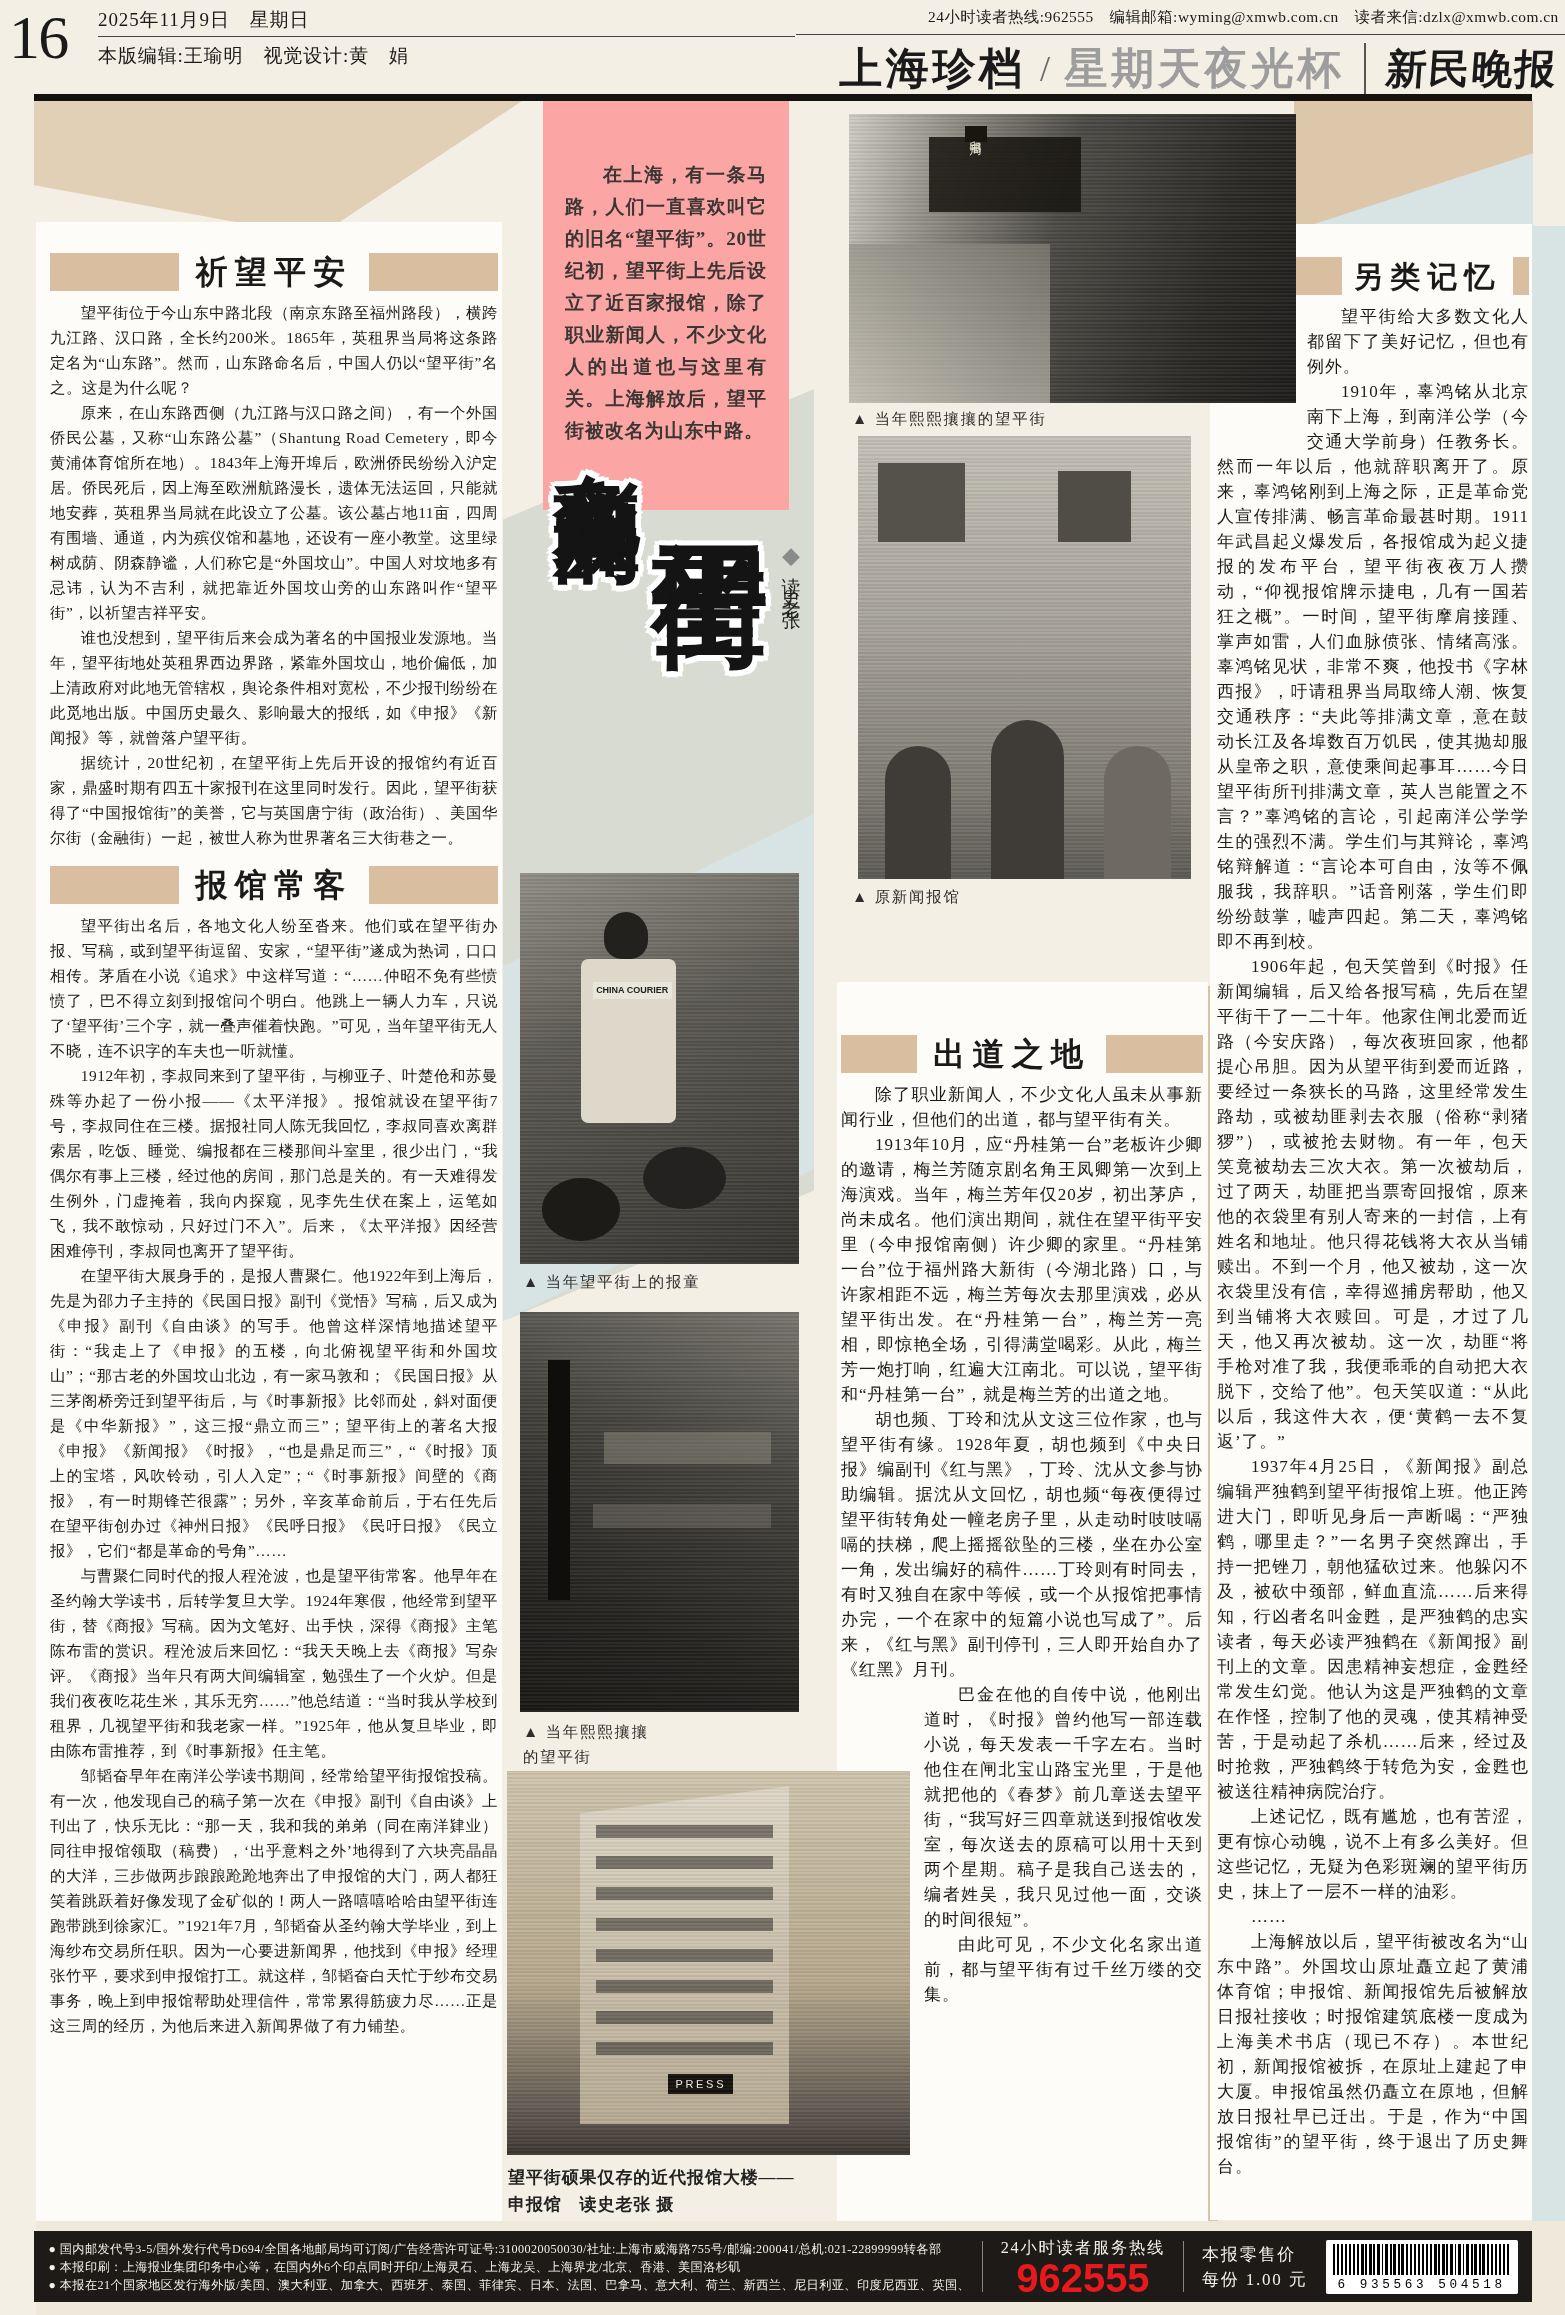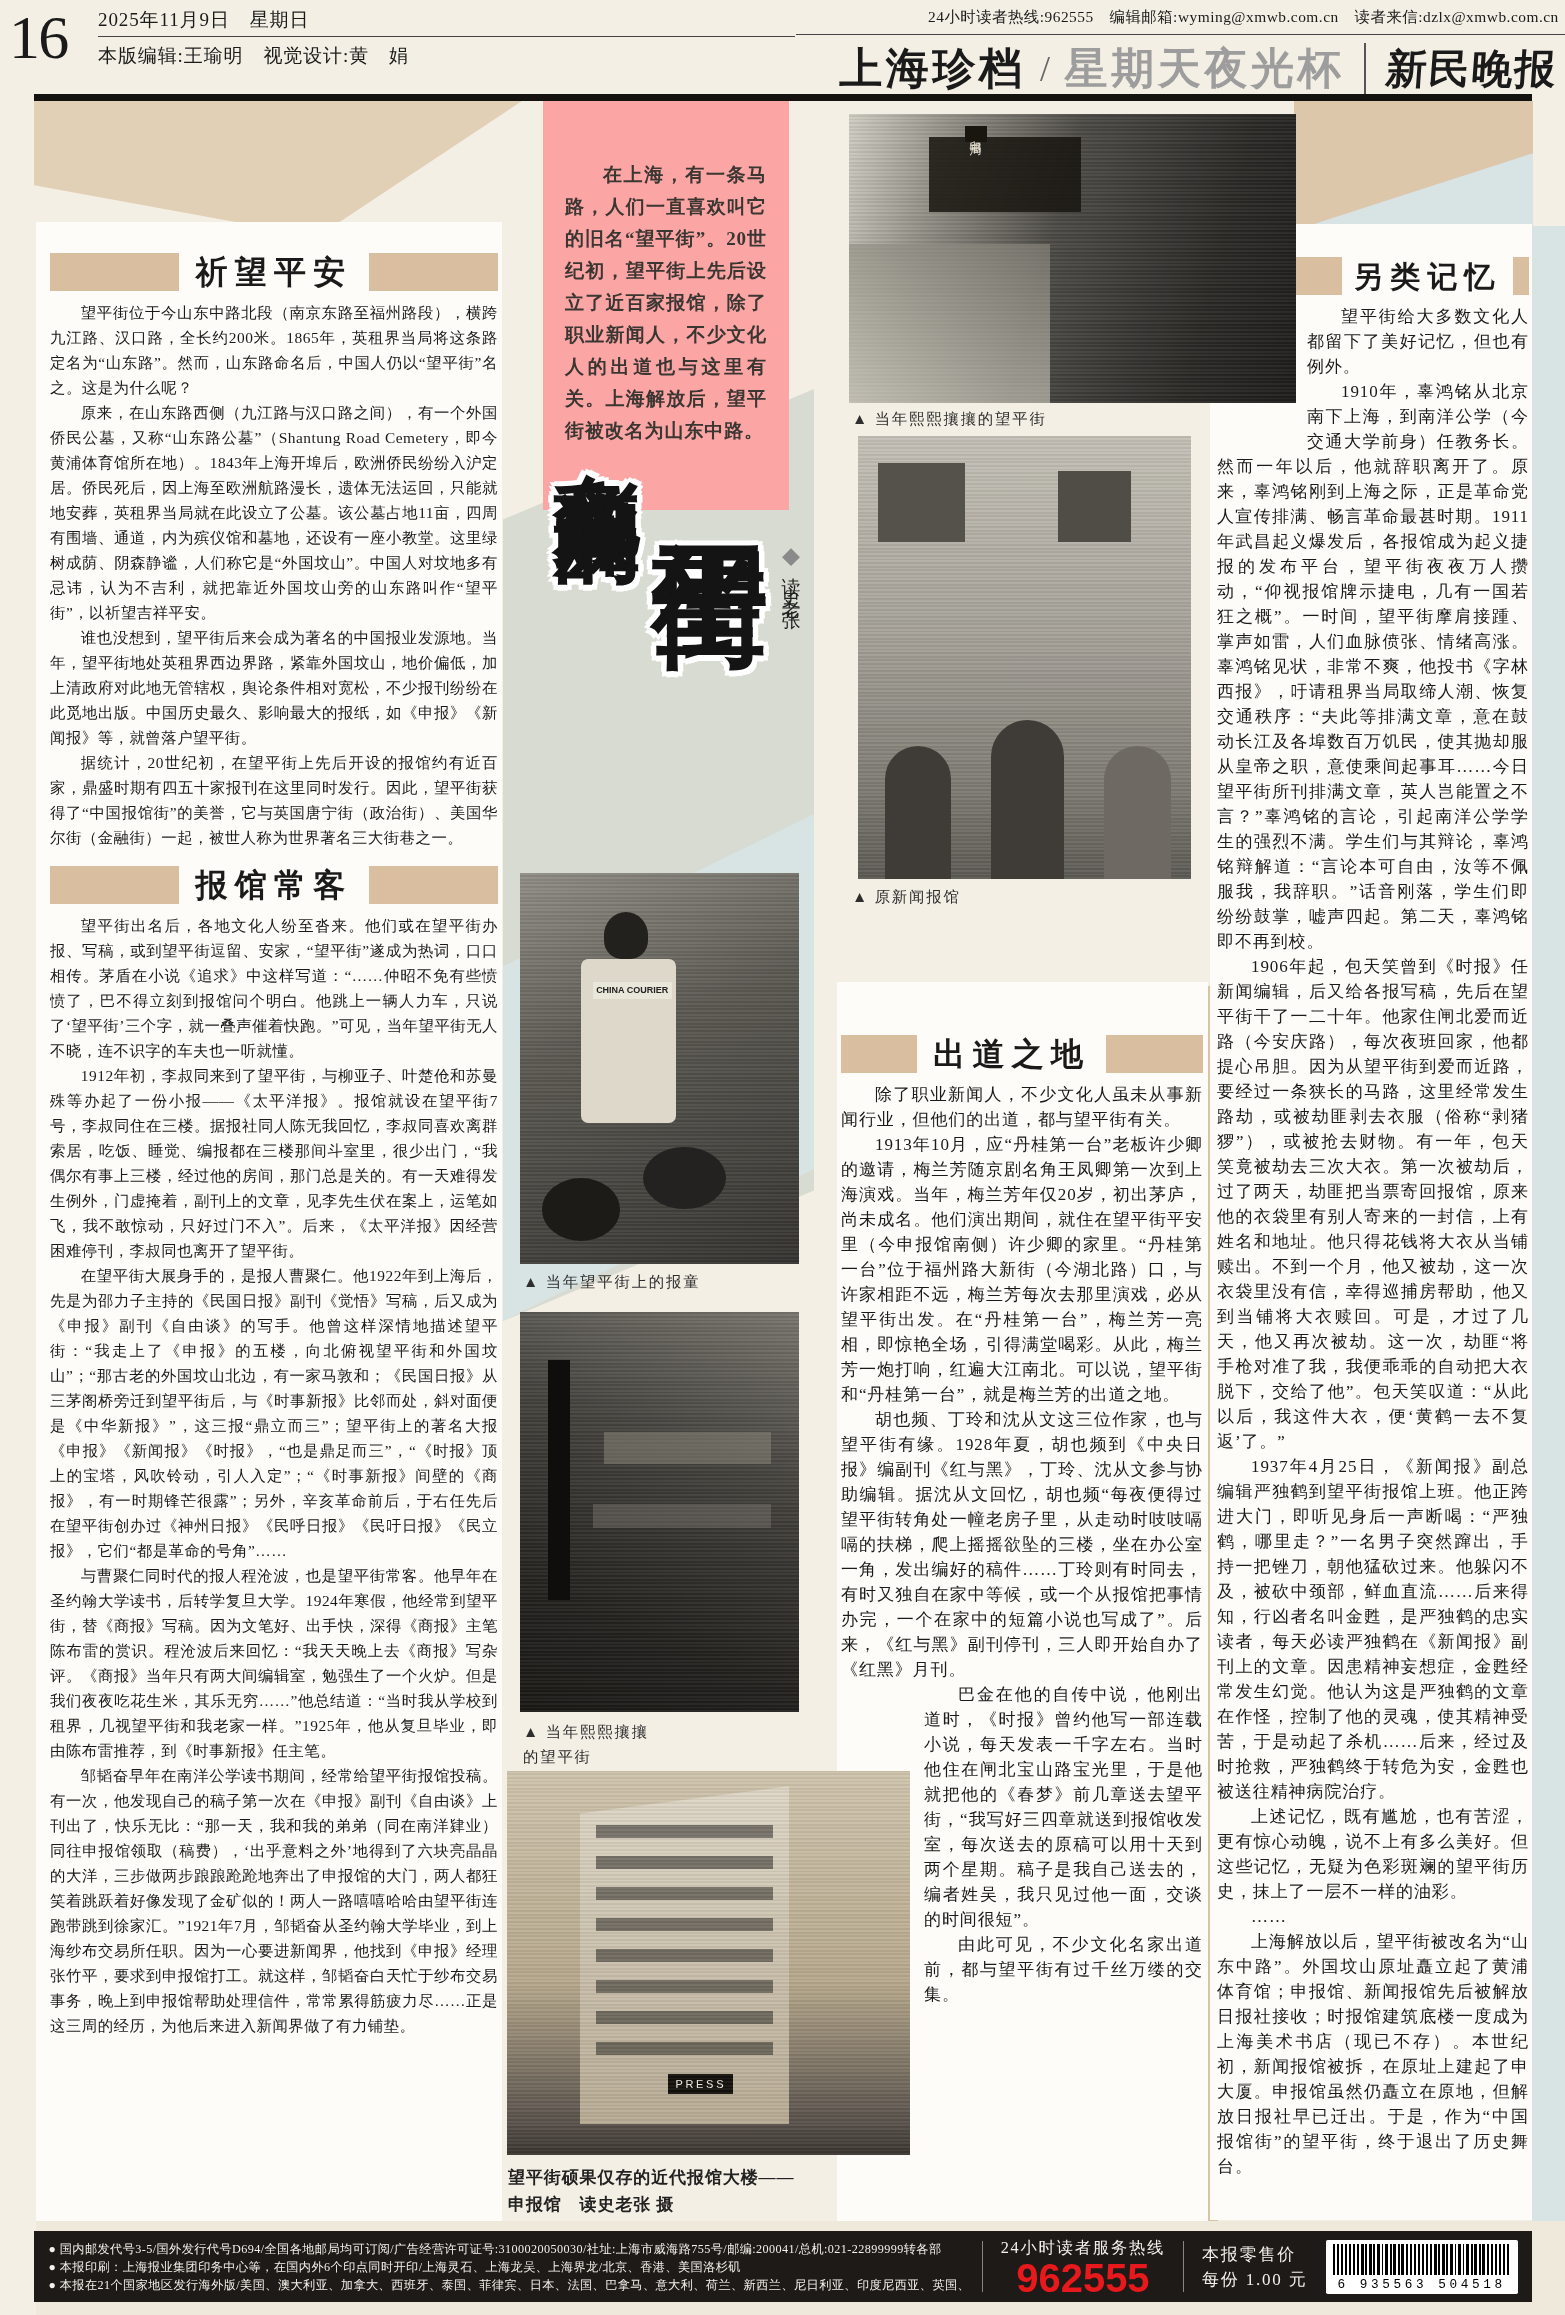--- a/index.html
+++ b/index.html
@@ -192,21 +192,21 @@
     <p>望平街位于今山东中路北段（南京东路至福州路段），横跨九江路、汉口路，全长约200米。1865年，英租界当局将这条路定名为“山东路”。然而，山东路命名后，中国人仍以“望平街”名之。这是为什么呢？</p>
     <p>原来，在山东路西侧（九江路与汉口路之间），有一个外国侨民公墓，又称“山东路公墓”（Shantung Road Cemetery，即今黄浦体育馆所在地）。1843年上海开埠后，欧洲侨民纷纷入沪定居。侨民死后，因上海至欧洲航路漫长，遗体无法运回，只能就地安葬，英租界当局就在此设立了公墓。该公墓占地11亩，四周有围墙、通道，内为殡仪馆和墓地，还设有一座小教堂。这里绿树成荫、阴森静谧，人们称它是“外国坟山”。中国人对坟地多有忌讳，认为不吉利，就把靠近外国坟山旁的山东路叫作“望平街”，以祈望吉祥平安。</p>
     <p>谁也没想到，望平街后来会成为著名的中国报业发源地。当年，望平街地处英租界西边界路，紧靠外国坟山，地价偏低，加上清政府对此地无管辖权，舆论条件相对宽松，不少报刊纷纷在此觅地出版。中国历史最久、影响最大的报纸，如《申报》《新闻报》等，就曾落户望平街。</p>
     <p>据统计，20世纪初，在望平街上先后开设的报馆约有近百家，鼎盛时期有四五十家报刊在这里同时发行。因此，望平街获得了“中国报馆街”的美誉，它与英国唐宁街（政治街）、美国华尔街（金融街）一起，被世人称为世界著名三大街巷之一。</p>
     <div class="h-row" style="margin-top:16.3px;">
       <div class="h-block"></div>
       <div class="h-text">报馆常客</div>
       <div class="h-block"></div>
     </div>
     <p>望平街出名后，各地文化人纷至沓来。他们或在望平街办报、写稿，或到望平街逗留、安家，“望平街”遂成为热词，口口相传。茅盾在小说《追求》中这样写道：“……仲昭不免有些愤愤了，巴不得立刻到报馆问个明白。他跳上一辆人力车，只说了‘望平街’三个字，就一叠声催着快跑。”可见，当年望平街无人不晓，连不识字的车夫也一听就懂。</p>
-    <p>1912年初，李叔同来到了望平街，与柳亚子、叶楚伧和苏曼殊等办起了一份小报——《太平洋报》。报馆就设在望平街7号，李叔同住在三楼。据报社同人陈无我回忆，李叔同喜欢离群索居，吃饭、睡觉、编报都在三楼那间斗室里，很少出门，“我偶尔有事上三楼，经过他的房间，那门总是关的。有一天难得发生例外，门虚掩着，副刊上的文章，见李先生伏在案上，运笔如飞，我不敢惊动，只好过门不入”。后来，《太平洋报》因经营困难停刊，李叔同也离开了望平街。</p>
+    <p>1912年初，李叔同来到了望平街，与柳亚子、叶楚伧和苏曼殊等办起了一份小报——《太平洋报》。报馆就设在望平街7号，李叔同住在三楼。据报社同人陈无我回忆，李叔同喜欢离群索居，吃饭、睡觉、编报都在三楼那间斗室里，很少出门，“我偶尔有事上三楼，经过他的房间，那门总是关的。有一天难得发生例外，门虚掩着，我向内探窥，见李先生伏在案上，运笔如飞，我不敢惊动，只好过门不入”。后来，《太平洋报》因经营困难停刊，李叔同也离开了望平街。</p>
     <p>在望平街大展身手的，是报人曹聚仁。他1922年到上海后，先是为邵力子主持的《民国日报》副刊《觉悟》写稿，后又成为《申报》副刊《自由谈》的写手。他曾这样深情地描述望平街：“我走上了《申报》的五楼，向北俯视望平街和外国坟山”；“那古老的外国坟山北边，有一家马敦和；《民国日报》从三茅阁桥旁迁到望平街后，与《时事新报》比邻而处，斜对面便是《中华新报》”，这三报“鼎立而三”；望平街上的著名大报《申报》《新闻报》《时报》，“也是鼎足而三”，“《时报》顶上的宝塔，风吹铃动，引人入定”；“《时事新报》间壁的《商报》，有一时期锋芒很露”；另外，辛亥革命前后，于右任先后在望平街创办过《神州日报》《民呼日报》《民吁日报》《民立报》，它们“都是革命的号角”……</p>
     <p>与曹聚仁同时代的报人程沧波，也是望平街常客。他早年在圣约翰大学读书，后转学复旦大学。1924年寒假，他经常到望平街，替《商报》写稿。因为文笔好、出手快，深得《商报》主笔陈布雷的赏识。程沧波后来回忆：“我天天晚上去《商报》写杂评。《商报》当年只有两大间编辑室，勉强生了一个火炉。但是我们夜夜吃花生米，其乐无穷……”他总结道：“当时我从学校到租界，几视望平街和我老家一样。”1925年，他从复旦毕业，即由陈布雷推荐，到《时事新报》任主笔。</p>
     <p>邹韬奋早年在南洋公学读书期间，经常给望平街报馆投稿。有一次，他发现自己的稿子第一次在《申报》副刊《自由谈》上刊出了，快乐无比：“那一天，我和我的弟弟（同在南洋肄业）同往申报馆领取（稿费），‘出乎意料之外’地得到了六块亮晶晶的大洋，三步做两步踉踉跄跄地奔出了申报馆的大门，两人都狂笑着跳跃着好像发现了金矿似的！两人一路嘻嘻哈哈由望平街连跑带跳到徐家汇。”1921年7月，邹韬奋从圣约翰大学毕业，到上海纱布交易所任职。因为一心要进新闻界，他找到《申报》经理张竹平，要求到申报馆打工。就这样，邹韬奋白天忙于纱布交易事务，晚上到申报馆帮助处理信件，常常累得筋疲力尽……正是这三周的经历，为他后来进入新闻界做了有力铺垫。</p>
   </div>
 
   <div class="col c2" style="left:841px;top:1015px;width:362px;height:1203px;overflow:hidden;">
     <div class="h-row">
       <div class="h-blockfix" style="width:76px;"></div>
       <div class="h-text">出道之地</div>
       <div class="h-block"></div>

